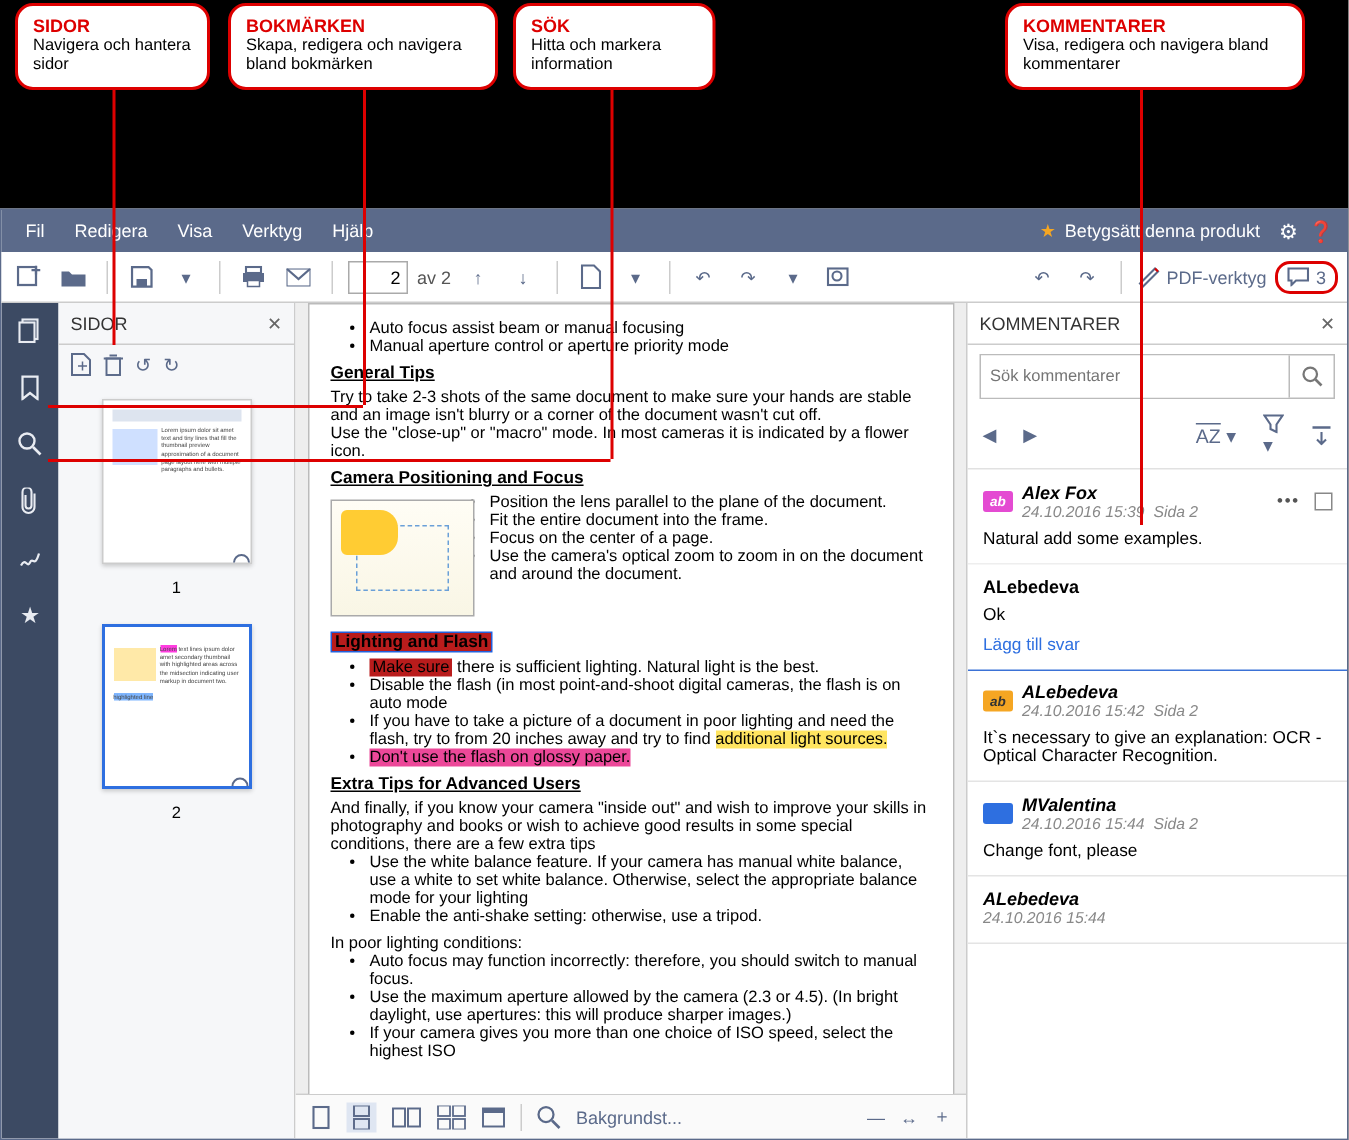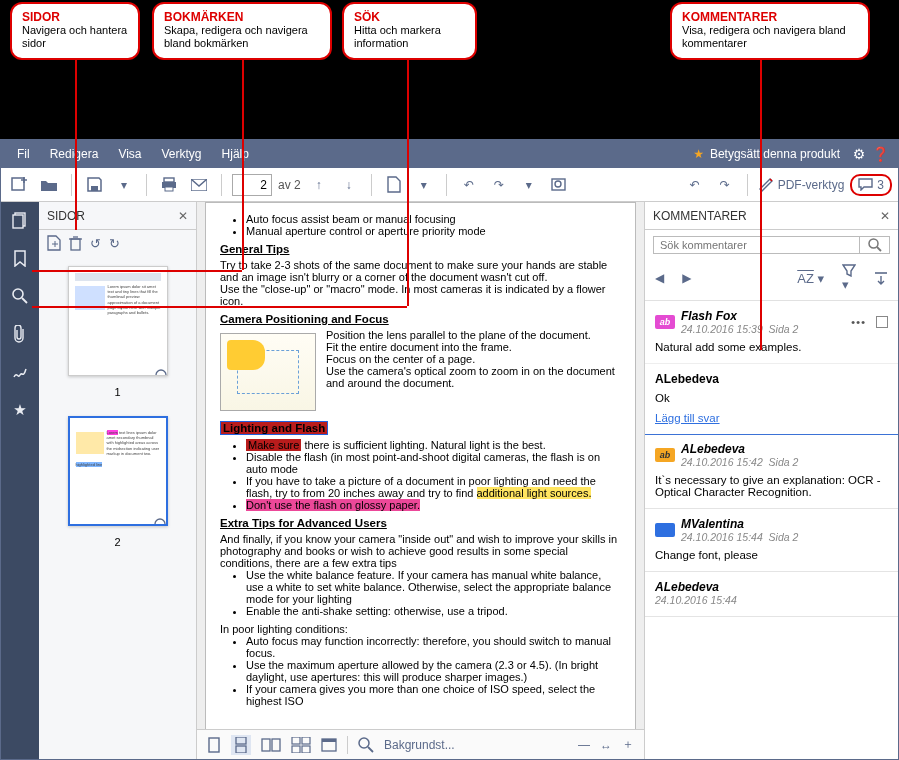--- a/index.html
+++ b/index.html
@@ -48,40 +48,40 @@
   .sec-box::after{content:""; position:absolute; left:6px; top:6px; width:38px; height:30px; background:#ffcc33; border-radius:4px 12px 12px 4px;}
   .hl-title-box{border:1px solid #2160dd; display:inline-block; padding:0 0;}
   .hl-magenta{background:#b91c1c; padding:0 2px;}
   .hl-yellow{background:#ffe560;}
   .hl-blue{color:#000; background:#ec4899;}
   .clear{clear:both;}
   .view-bar { height:30px; border-top:1px solid #ccc; background:#fafafa; display:flex; align-items:center; gap:10px; padding:0 10px; color:#5b6a8a; font-size:12px;}
   .view-bar .grow{flex:1;}
   .comments { width:254px; border-left:1px solid #ccc; display:flex; flex-direction:column; background:#fff;}
   .comments .search-row{padding:6px 8px;}
-  .comments .search-box{display:flex; border:1px solid #bbb; height:18px;}
+  .comments .search-box{display:flex; border:1px solid #bbb; height:30px;}
   .comments .search-box input{flex:1; border:0; padding:0 6px; font-size:11px; outline:none; color:#777;}
   .comments .search-box .sicon{width:30px; border-left:1px solid #bbb; display:flex; align-items:center; justify-content:center; color:#777;}
   .comments .filter-row{display:flex; align-items:center; gap:18px; padding:4px 10px 8px 10px; color:#5b6a8a; font-size:13px; border-bottom:1px solid #e1e1e1;}
   .comments .arrow{font-size:12px;}
   .comment-list{flex:1; overflow:auto;}
   .comment-item{border-bottom:1px solid #e4e4e4; padding:8px 10px 10px 10px; font-size:11.5px;}
   .comment-item.active{ border:1px solid #3b72d6; margin:-1px; padding:8px 10px 10px 10px;}
   .c-head{display:flex; align-items:center; gap:6px;font-style:italic;}
   .c-badge{width:20px; height:14px; border-radius:2px; font-size:9px; color:#fff; display:flex; align-items:center; justify-content:center; font-weight:bold;}
   .c-badge.pink{background:#e44bd2;}
   .c-badge.orange{background:#f5a623; color:#333;}
   .c-badge.blue{background:#2e6fe0;}
   .c-user{font-weight:bold; font-size:12px; }
   .c-meta{color:#888; font-size:10.5px;}
   .c-dots{margin-left:auto; color:#555; letter-spacing:1px;}
   .c-check{width:12px; height:12px; border:1px solid #888; margin-left:4px;}
   .c-body{margin-top:6px;}
   .c-reply{border-top:1px solid #eee; margin:10px -10px 0 -10px; padding:8px 10px 0 10px;}
-  .c-link{color:#2e6fe0; text-decoration:underline; font-size:11.5px; display:inline-block; margin-top:8px;}
+  .c-link{color:#2e6fe0; font-size:11.5px; display:inline-block; margin-top:8px;}
   svg{display:block;}
   .star{color:#f5a623;}
 </style>
 </head>
 <body>
 
 <div class="callout" style="left:10px; width:130px;">
   <div class="title">SIDOR</div>
   <div class="desc">Navigera och hantera sidor</div>
 </div>
@@ -409,21 +409,21 @@
               <path d="M7 4v8M4 9l3 3 3-3" fill="none" stroke="#5b6a8a" stroke-width="1.4"></path>
             </svg>
           </span>
       </div>
       <div class="comment-list">
 
         <div class="comment-item active">
           <div class="c-head">
             <div class="c-badge pink">ab</div>
             <div>
-              <div class="c-user">Flash Fox</div>
+              <div class="c-user">Alex Fox</div>
               <div class="c-meta"><span>24.10.2016 15:39</span>&nbsp;&nbsp;<span>Sida 2</span></div>
             </div>
             <div class="c-dots">•••</div>
             <div class="c-check"></div>
           </div>
           <div class="c-body">Natural add some examples.</div>
           <div class="c-reply">
             <div class="c-user" style="font-weight:bold;">ALebedeva</div>
             <div class="c-body">Ok</div>
             <a class="c-link">Lägg till svar</a>

